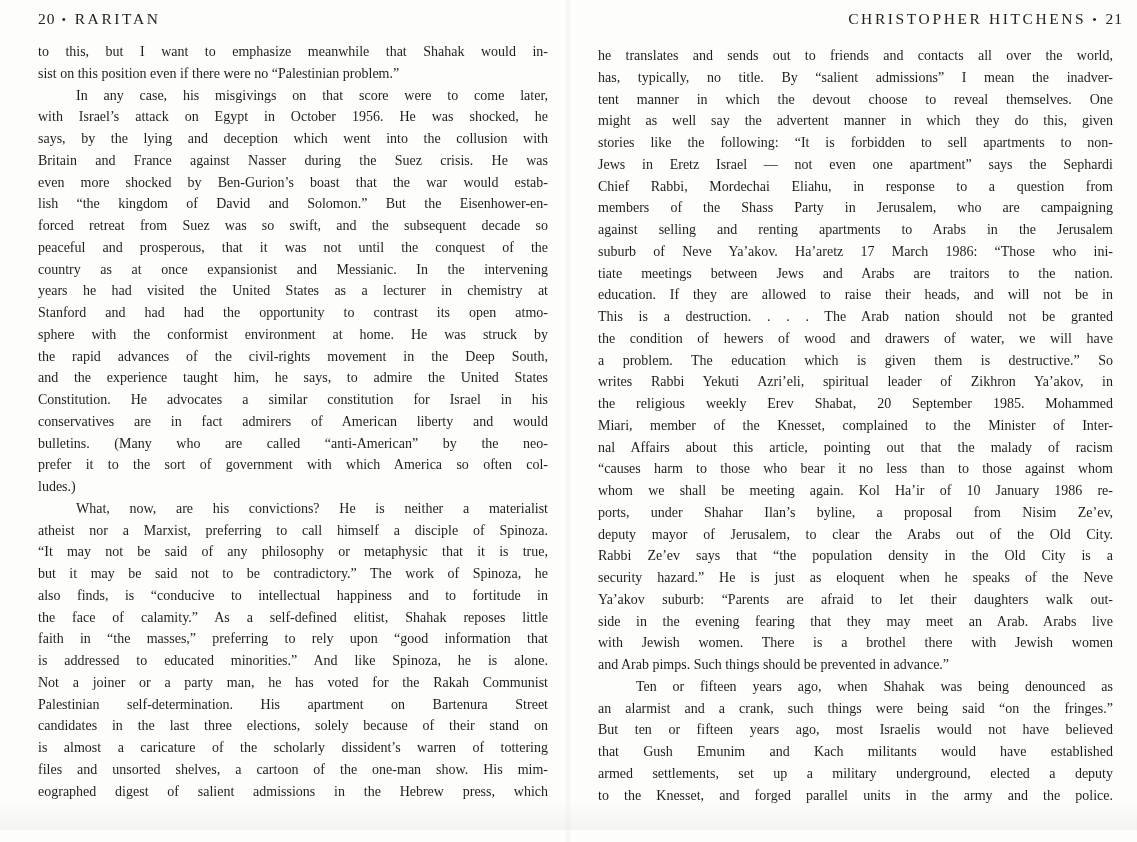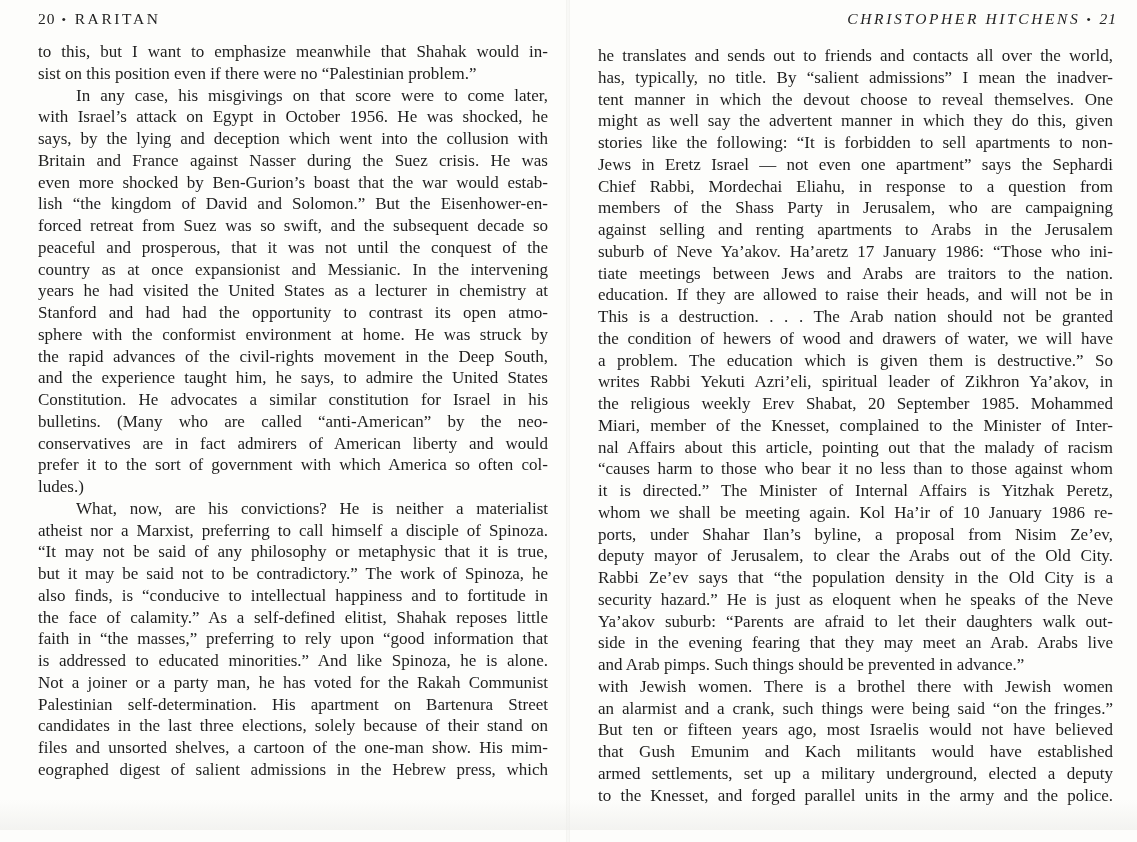--- a/index.html
+++ b/index.html
@@ -14,27 +14,27 @@
     .page { position: absolute; top: 0; height: 842px; }
     .page.left { left: 0; width: 568px; }
     .page.right { left: 568px; width: 569px; }
     .running-head {
       position: absolute; top: 10px;
       font-family: "Liberation Serif", serif;
       font-size: 15.5px; letter-spacing: 2.6px; color: #222;
       white-space: nowrap;
     }
     .page.left .running-head { left: 38px; }
-    .page.right .running-head { right: 20px; font-style: italic; }
+    .page.right .running-head { right: 14px; }
     .folio { letter-spacing: 1px; }
     .bullet { margin: 0 6px; font-size: 13px; }
     .body-text {
       position: absolute;
       font-family: "Liberation Serif", serif;
-      font-size: 17px;
+      font-size: 14px;
       line-height: 21.75px;
       color: #1e1e1e;
     }
     .page.left .body-text { left: 38px; top: 41px; width: 510px; }
     .page.right .body-text { left: 30px; top: 45px; width: 515px; }
     .line {
       display: block; white-space: nowrap;
       text-align: justify; text-align-last: justify;
       height: 21.75px;
     }
@@ -68,35 +68,36 @@
         <span class="line">lish “the kingdom of David and Solomon.” But the Eisenhower-en-</span>
         <span class="line">forced retreat from Suez was so swift, and the subsequent decade so</span>
         <span class="line">peaceful and prosperous, that it was not until the conquest of the</span>
         <span class="line">country as at once expansionist and Messianic. In the intervening</span>
         <span class="line">years he had visited the United States as a lecturer in chemistry at</span>
         <span class="line">Stanford and had had the opportunity to contrast its open atmo-</span>
         <span class="line">sphere with the conformist environment at home. He was struck by</span>
         <span class="line">the rapid advances of the civil-rights movement in the Deep South,</span>
         <span class="line">and the experience taught him, he says, to admire the United States</span>
         <span class="line">Constitution. He advocates a similar constitution for Israel in his</span>
+        <span class="line">conservatives are in fact admirers of American liberty and would</span>
         <span class="line">bulletins. (Many who are called “anti-American” by the neo-</span>
-        <span class="line">conservatives are in fact admirers of American liberty and would</span>
         <span class="line">prefer it to the sort of government with which America so often col-</span>
         <span class="line last">ludes.)</span>
         <span class="line indent">What, now, are his convictions? He is neither a materialist</span>
         <span class="line">atheist nor a Marxist, preferring to call himself a disciple of Spinoza.</span>
         <span class="line">“It may not be said of any philosophy or metaphysic that it is true,</span>
         <span class="line">but it may be said not to be contradictory.” The work of Spinoza, he</span>
         <span class="line">also finds, is “conducive to intellectual happiness and to fortitude in</span>
         <span class="line">the face of calamity.” As a self-defined elitist, Shahak reposes little</span>
         <span class="line">faith in “the masses,” preferring to rely upon “good information that</span>
         <span class="line">is addressed to educated minorities.” And like Spinoza, he is alone.</span>
         <span class="line">Not a joiner or a party man, he has voted for the Rakah Communist</span>
         <span class="line">Palestinian self-determination. His apartment on Bartenura Street</span>
         <span class="line">candidates in the last three elections, solely because of their stand on</span>
+        <span class="line">is almost a caricature of the scholarly dissident’s warren of tottering</span>
         <span class="line">files and unsorted shelves, a cartoon of the one-man show. His mim-</span>
         <span class="line">eographed digest of salient admissions in the Hebrew press, which</span>
       </div>
   </div>
 
   <div class="gutter"></div>
 
   <div class="page right">
     <div class="running-head">
       <span>CHRISTOPHER HITCHENS</span><span class="bullet">•</span><span class="folio">21</span>
@@ -104,41 +105,41 @@
     <div class="body-text" id="right-body">
         <span class="line">he translates and sends out to friends and contacts all over the world,</span>
         <span class="line">has, typically, no title. By “salient admissions” I mean the inadver-</span>
         <span class="line">tent manner in which the devout choose to reveal themselves. One</span>
         <span class="line">might as well say the advertent manner in which they do this, given</span>
         <span class="line">stories like the following: “It is forbidden to sell apartments to non-</span>
         <span class="line">Jews in Eretz Israel — not even one apartment” says the Sephardi</span>
         <span class="line">Chief Rabbi, Mordechai Eliahu, in response to a question from</span>
         <span class="line">members of the Shass Party in Jerusalem, who are campaigning</span>
         <span class="line">against selling and renting apartments to Arabs in the Jerusalem</span>
-        <span class="line">suburb of Neve Ya’akov. Ha’aretz 17 January 1986: “Those who ini-</span>
+        <span class="line">suburb of Neve Ya’akov. Ha’aretz 17 March 1986: “Those who ini-</span>
         <span class="line">tiate meetings between Jews and Arabs are traitors to the nation.</span>
         <span class="line">education. If they are allowed to raise their heads, and will not be in</span>
         <span class="line">This is a destruction. . . . The Arab nation should not be granted</span>
         <span class="line">the condition of hewers of wood and drawers of water, we will have</span>
         <span class="line">a problem. The education which is given them is destructive.” So</span>
         <span class="line">writes Rabbi Yekuti Azri’eli, spiritual leader of Zikhron Ya’akov, in</span>
         <span class="line">the religious weekly Erev Shabat, 20 September 1985. Mohammed</span>
         <span class="line">Miari, member of the Knesset, complained to the Minister of Inter-</span>
         <span class="line">nal Affairs about this article, pointing out that the malady of racism</span>
         <span class="line">“causes harm to those who bear it no less than to those against whom</span>
-        <span class="line">it is directed.” The Minister of Internal Affairs is Yitzhak Peretz,</span>
         <span class="line">whom we shall be meeting again. Kol Ha’ir of 10 January 1986 re-</span>
         <span class="line">ports, under Shahar Ilan’s byline, a proposal from Nisim Ze’ev,</span>
         <span class="line">deputy mayor of Jerusalem, to clear the Arabs out of the Old City.</span>
         <span class="line">Rabbi Ze’ev says that “the population density in the Old City is a</span>
         <span class="line">security hazard.” He is just as eloquent when he speaks of the Neve</span>
         <span class="line">Ya’akov suburb: “Parents are afraid to let their daughters walk out-</span>
         <span class="line">side in the evening fearing that they may meet an Arab. Arabs live</span>
+        <span class="line">with Jewish women. There is a brothel there with Jewish women</span>
         <span class="line last">and Arab pimps. Such things should be prevented in advance.”</span>
-        <span class="line">with Jewish women. There is a brothel there with Jewish women</span>
+        <span class="line indent">Ten or fifteen years ago, when Shahak was being denounced as</span>
         <span class="line">an alarmist and a crank, such things were being said “on the fringes.”</span>
         <span class="line">But ten or fifteen years ago, most Israelis would not have believed</span>
         <span class="line">that Gush Emunim and Kach militants would have established</span>
         <span class="line">armed settlements, set up a military underground, elected a deputy</span>
         <span class="line">to the Knesset, and forged parallel units in the army and the police.</span>
       </div>
   </div>
 
   <div class="bleed"></div>
 </div>

